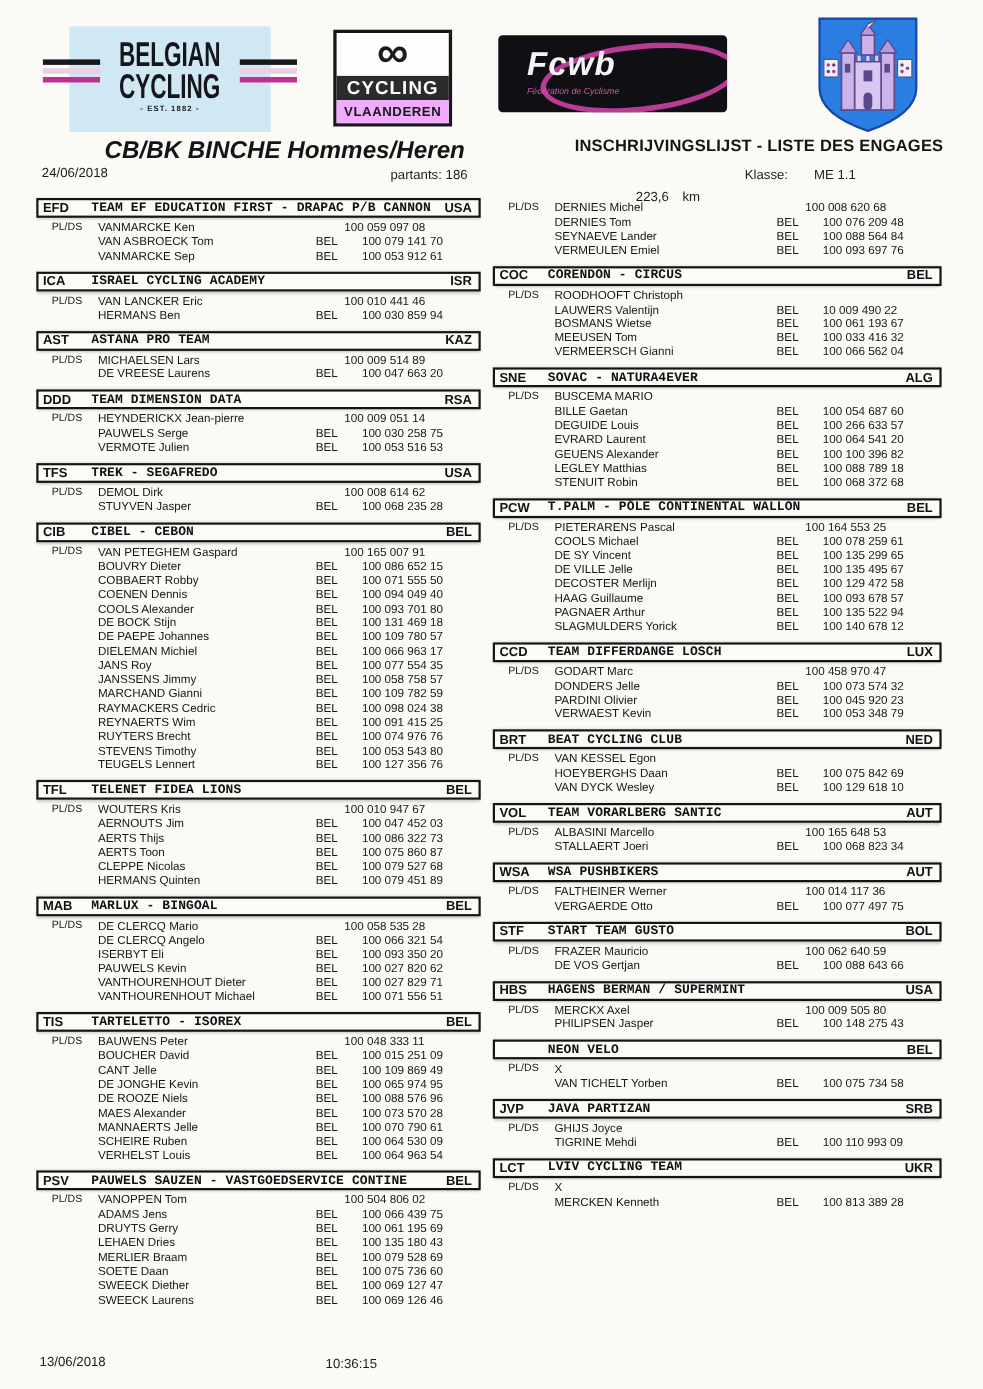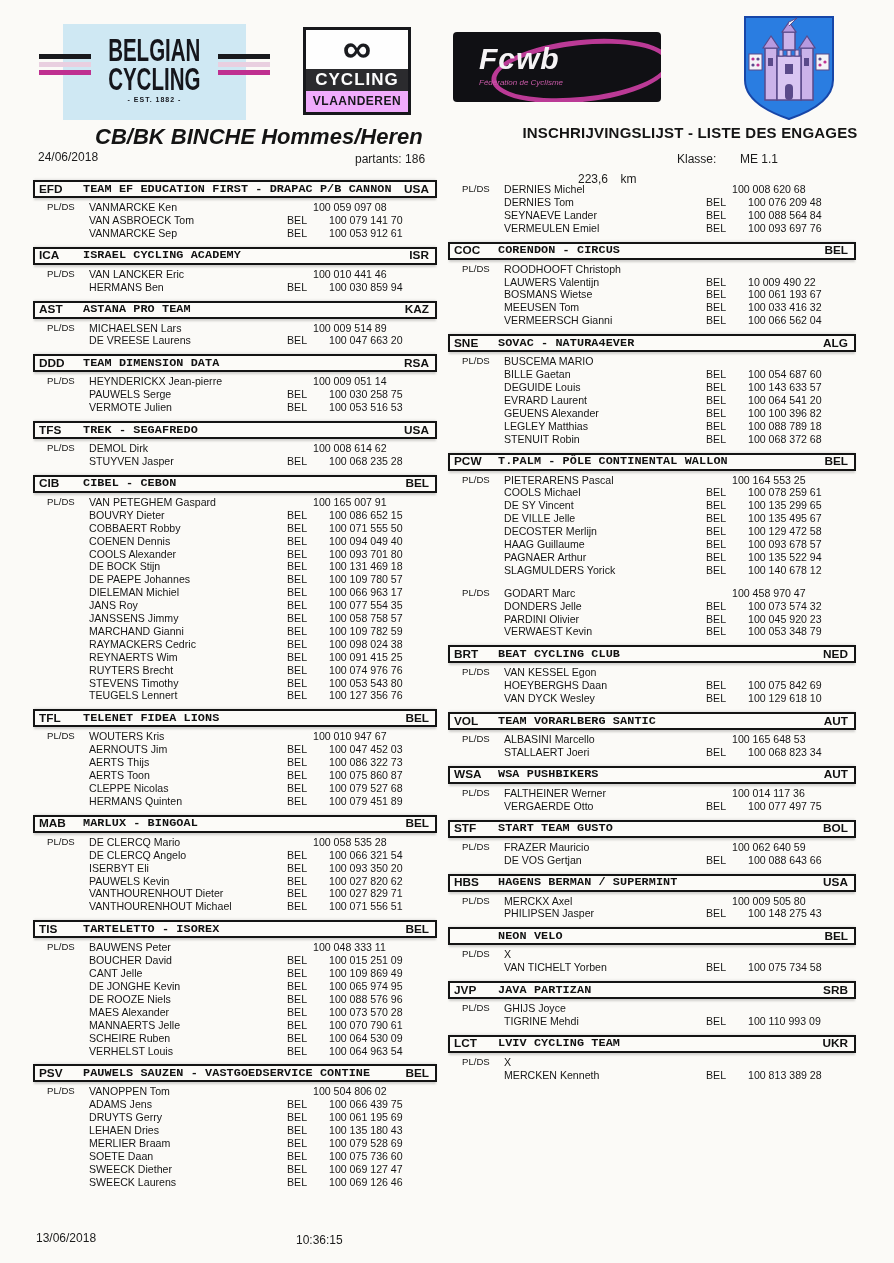--- a/index.html
+++ b/index.html
@@ -694,21 +694,21 @@
           <div class="rider-row">
             <span class="cell-plds"></span>
             <span class="cell-name">BILLE Gaetan</span>
             <span class="cell-country">BEL</span>
             <span class="cell-uci">100 054 687 60</span>
           </div>
           <div class="rider-row">
             <span class="cell-plds"></span>
             <span class="cell-name">DEGUIDE Louis</span>
             <span class="cell-country">BEL</span>
-            <span class="cell-uci">100 143 633 57</span>
+            <span class="cell-uci">100 266 633 57</span>
           </div>
           <div class="rider-row">
             <span class="cell-plds"></span>
             <span class="cell-name">EVRARD Laurent</span>
             <span class="cell-country">BEL</span>
             <span class="cell-uci">100 064 541 20</span>
           </div>
           <div class="rider-row">
             <span class="cell-plds"></span>
             <span class="cell-name">GEUENS Alexander</span>
@@ -780,20 +780,25 @@
           </div>
           <div class="rider-row">
             <span class="cell-plds"></span>
             <span class="cell-name">SLAGMULDERS Yorick</span>
             <span class="cell-country">BEL</span>
             <span class="cell-uci">100 140 678 12</span>
           </div>
         </div>
       </div>
       <div class="team-box">
+        <div class="team-header">
+          <span class="team-code">CCD</span>
+          <span class="team-name">TEAM DIFFERDANGE LOSCH</span>
+          <span class="team-country">LUX</span>
+        </div>
         <div class="team-rows">
           <div class="rider-row">
             <span class="cell-plds">PL/DS</span>
             <span class="cell-name">GODART Marc</span>
             <span class="cell-country"></span>
             <span class="cell-uci director">100 458 970 47</span>
           </div>
           <div class="rider-row">
             <span class="cell-plds"></span>
             <span class="cell-name">DONDERS Jelle</span>

